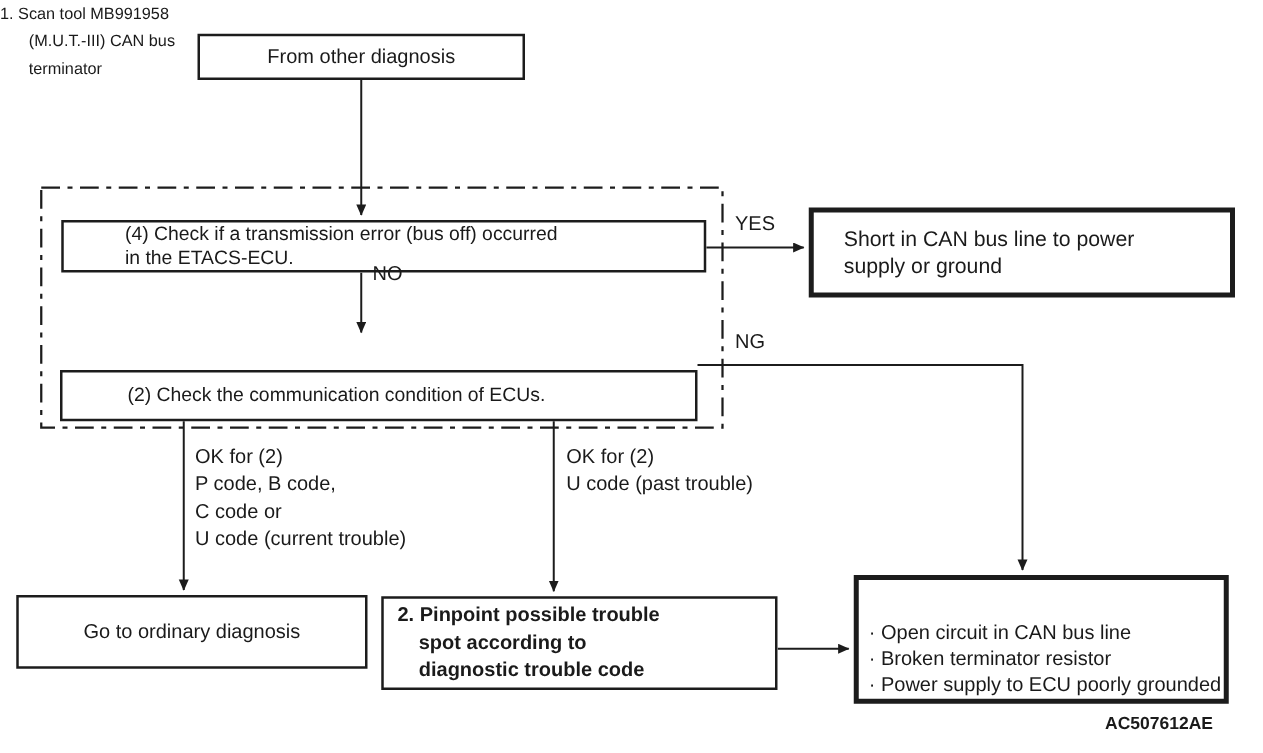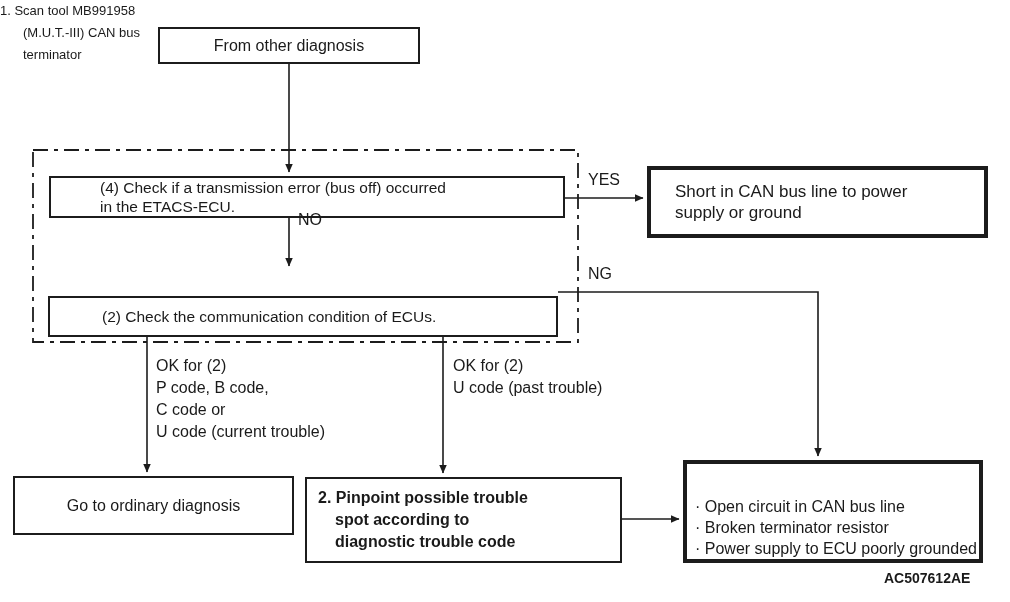--- a/index.html
+++ b/index.html
@@ -85,21 +85,21 @@
     left: 647px; top: 166px; width: 341px; height: 72px;
     padding-left: 24px;
     font-size: 17px;
     line-height: 21px;
   }
   #node-ordinary {
     left: 13px; top: 476px; width: 281px; height: 59px;
     font-size: 16px;
   }
   #node-pinpoint {
-    left: 305px; top: 477px; width: 317px; height: 86px;
+    left: 305px; top: 477px; width: 317px; height: 75px;
     padding-left: 11px;
     font-weight: bold;
     font-size: 16px;
     line-height: 22px;
   }
   #node-pinpoint .indent {
     padding-left: 17px;
   }
   #node-causes {
     left: 683px; top: 460px; width: 300px; height: 103px;

